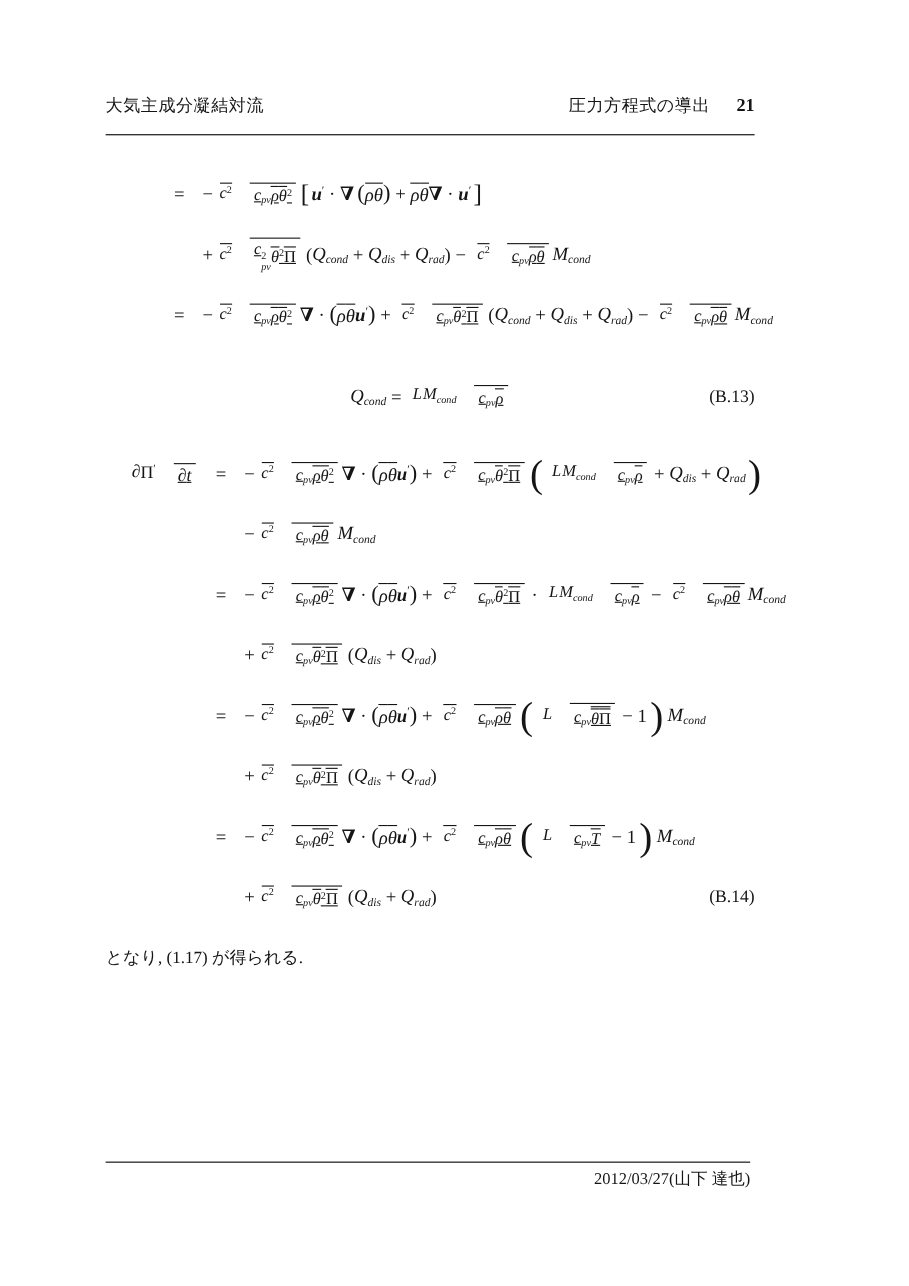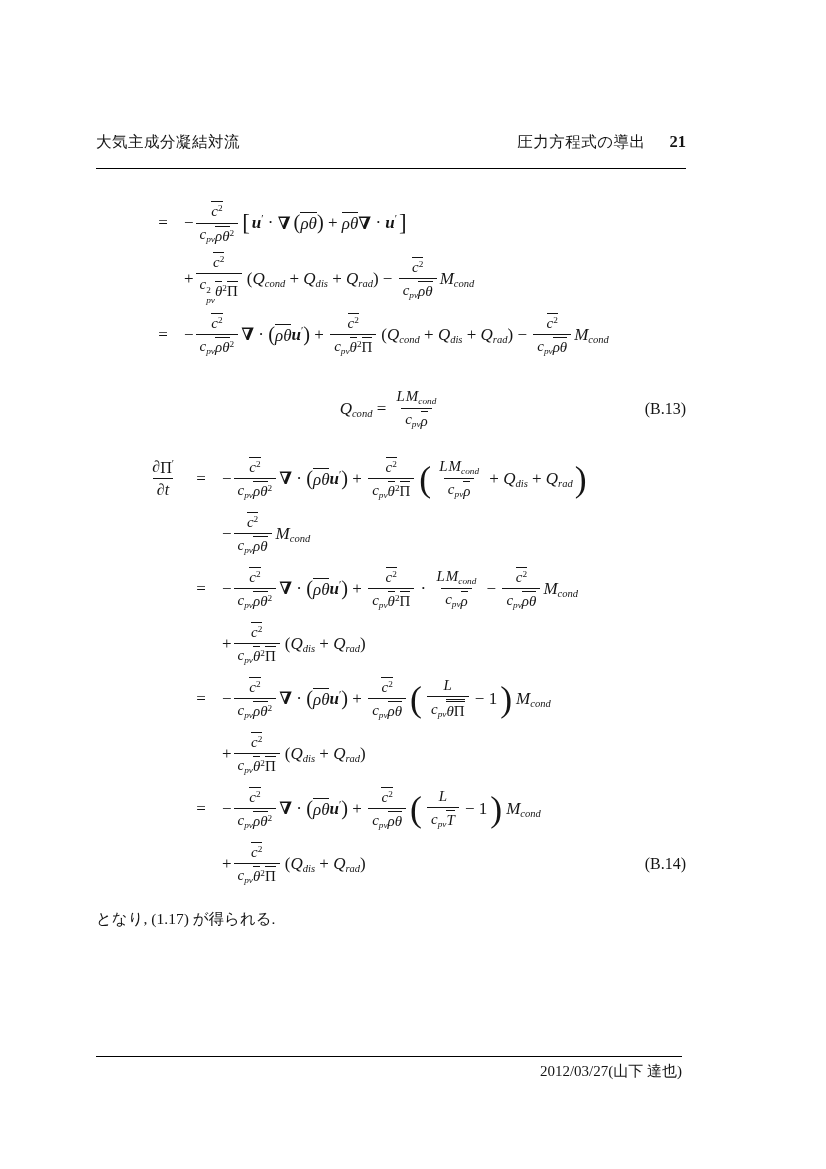--- a/index.html
+++ b/index.html
@@ -4,21 +4,21 @@
 <style>
   html,body{margin:0;padding:0;}
   body{width:826px;height:1169px;background:#ffffff;color:#151515;
        font-family:"Liberation Serif","DejaVu Serif",serif;position:relative;overflow:hidden;}
   .page{position:relative;width:590px;margin-left:96px;padding-top:86px;}
 
   
   .hdr{display:flex;align-items:baseline;border-bottom:1.5px solid #000;padding-bottom:15px;font-size:15.5px;}
   .hdr .left{letter-spacing:0.5px;}
   .hdr .rightwrap{margin-left:auto;display:flex;align-items:baseline;}
-  .hdr .rtitle{letter-spacing:0.5px;margin-top:46px;}
+  .hdr .rtitle{letter-spacing:0.5px;}
   .hdr .pg{font-weight:bold;margin-left:24px;font-size:16.5px;}
 
   
   p.body-text{font-size:15.5px;margin:16px 0;line-height:1.45;}
   .imath{white-space:nowrap;font-size:16px;}
 
   
   .eq-block{margin:22px 0 18px 0;}
   .eqline{display:flex;align-items:center;min-height:52px;margin:3px 0;font-size:17px;position:relative;}
   .eqline.tagline{min-height:20px;margin-top:-4px;justify-content:flex-end;}
@@ -27,23 +27,23 @@
   .ebody{display:flex;align-items:center;flex:1;min-width:0;}
   .tag{margin-left:auto;font-size:16px;padding-left:8px;white-space:nowrap;}
   .eq-block.center .ebody{justify-content:center;}
   .eq-block.center .tag{position:absolute;right:0;margin-left:16px;}
 
   
   .mrow{display:inline-flex;align-items:center;white-space:pre;}
   .mi{font-style:italic;white-space:pre;}
   .mt{white-space:pre;}
   .mb{font-weight:bold;font-style:italic;white-space:pre;}
-  .mf{display:inline-flex;flex-direction:column;align-items:center;margin:0 2px;vertical-align:middle;}
+  .mf{display:inline-flex;flex-direction:row;align-items:center;margin:0 2px;vertical-align:middle;gap:12px;}
   .mf>.fn{display:inline-flex;align-items:center;justify-content:center;font-size:0.88em;padding:0 4px 2px 4px;}
-  .mf>.fd{display:inline-flex;align-items:flex-end;justify-content:center;font-size:0.88em;border-top:1px solid #151515;padding:2px 4px 0 4px;}
+  .mf>.fd{display:inline-flex;align-items:flex-end;justify-content:center;font-size:0.88em;border-top:1px solid #151515;padding:2px 4px 0 4px;text-decoration:underline;}
   .lhs .mf>.fn,.lhs .mf>.fd{font-size:0.95em;}
   .ov{display:inline-flex;align-items:flex-end;border-top:1px solid #151515;padding-top:1px;}
   .ms{display:inline-block;white-space:nowrap;}
   .msub{font-size:0.62em;vertical-align:-0.32em;}
   .msup{font-size:0.62em;vertical-align:0.55em;}
   .mstk{display:inline-flex;flex-direction:column;align-items:flex-start;vertical-align:-0.45em;font-size:0.62em;line-height:1.05;}
   .big{line-height:0.85;font-weight:400;flex:none;}
   .msp{display:inline-block;}
 
   

